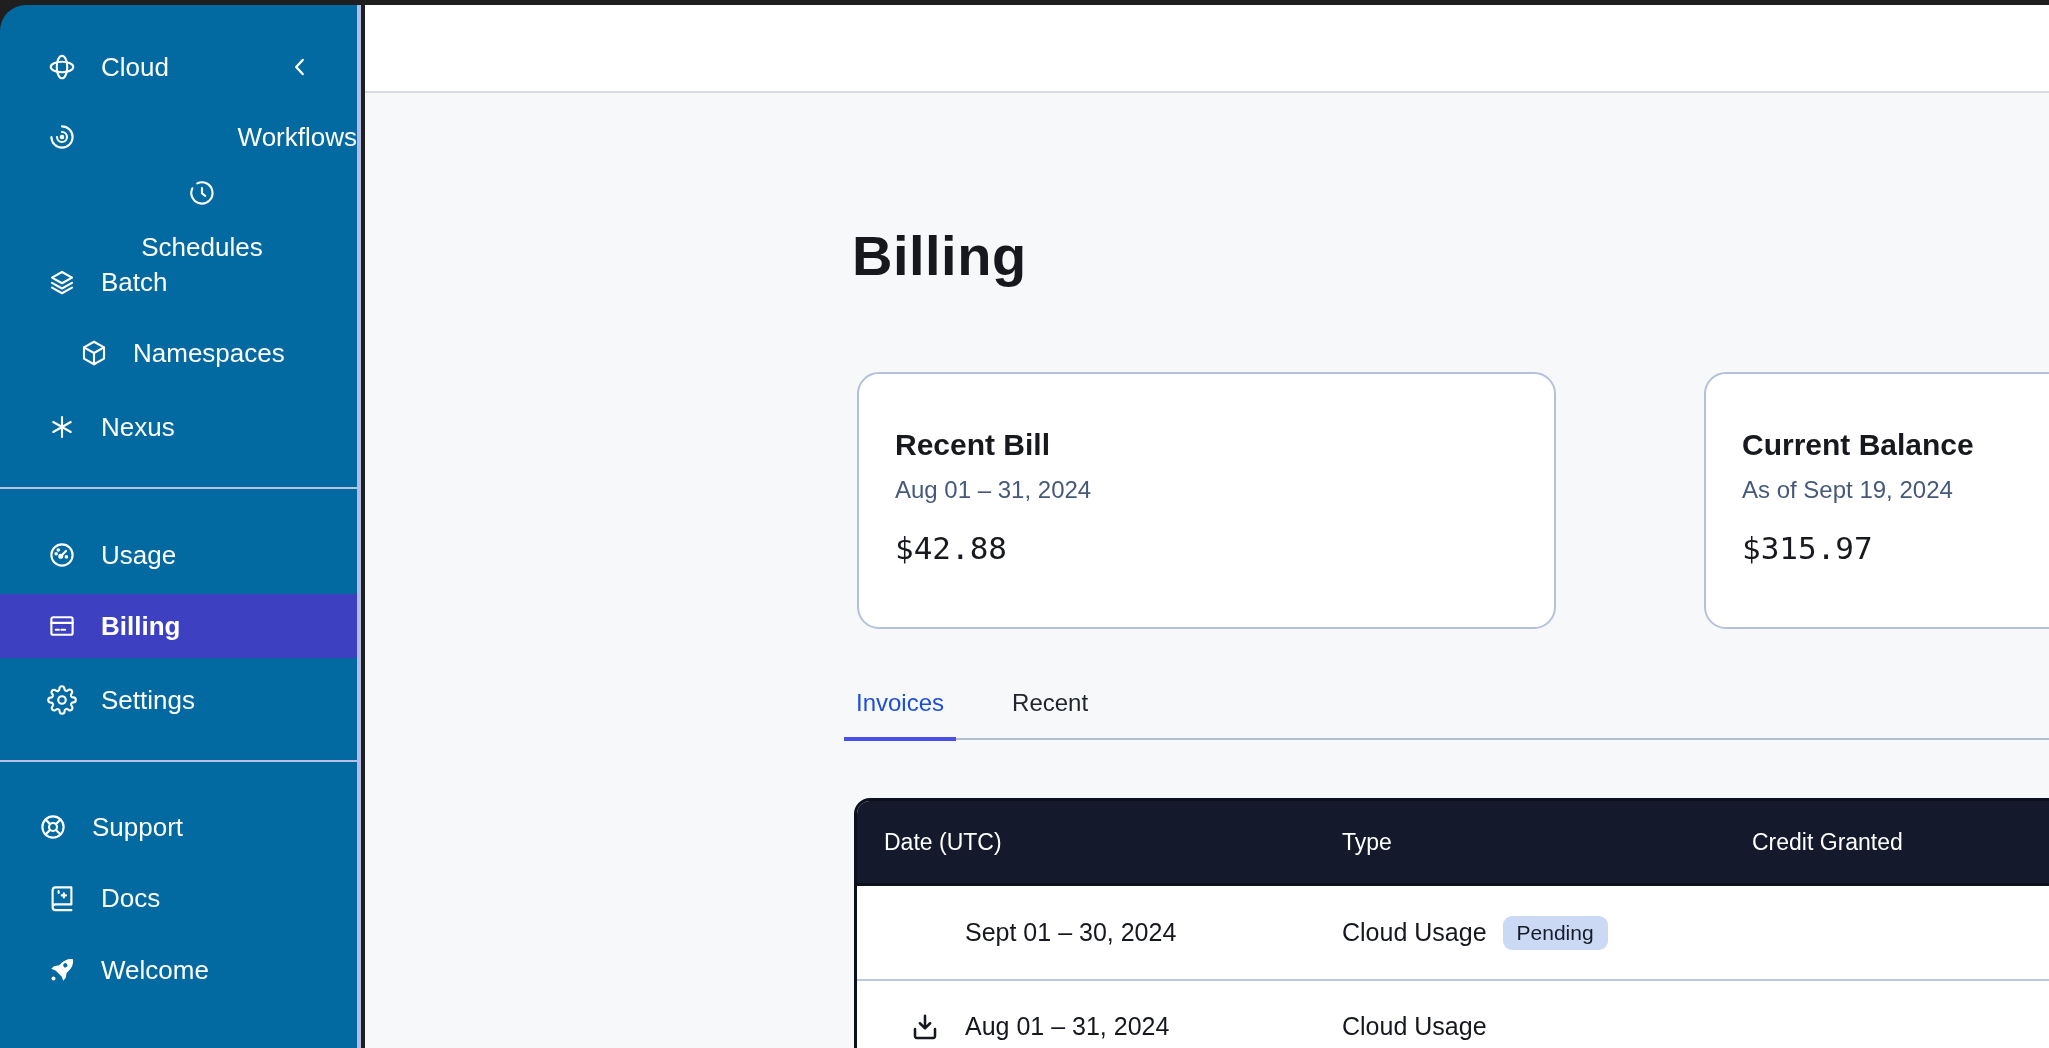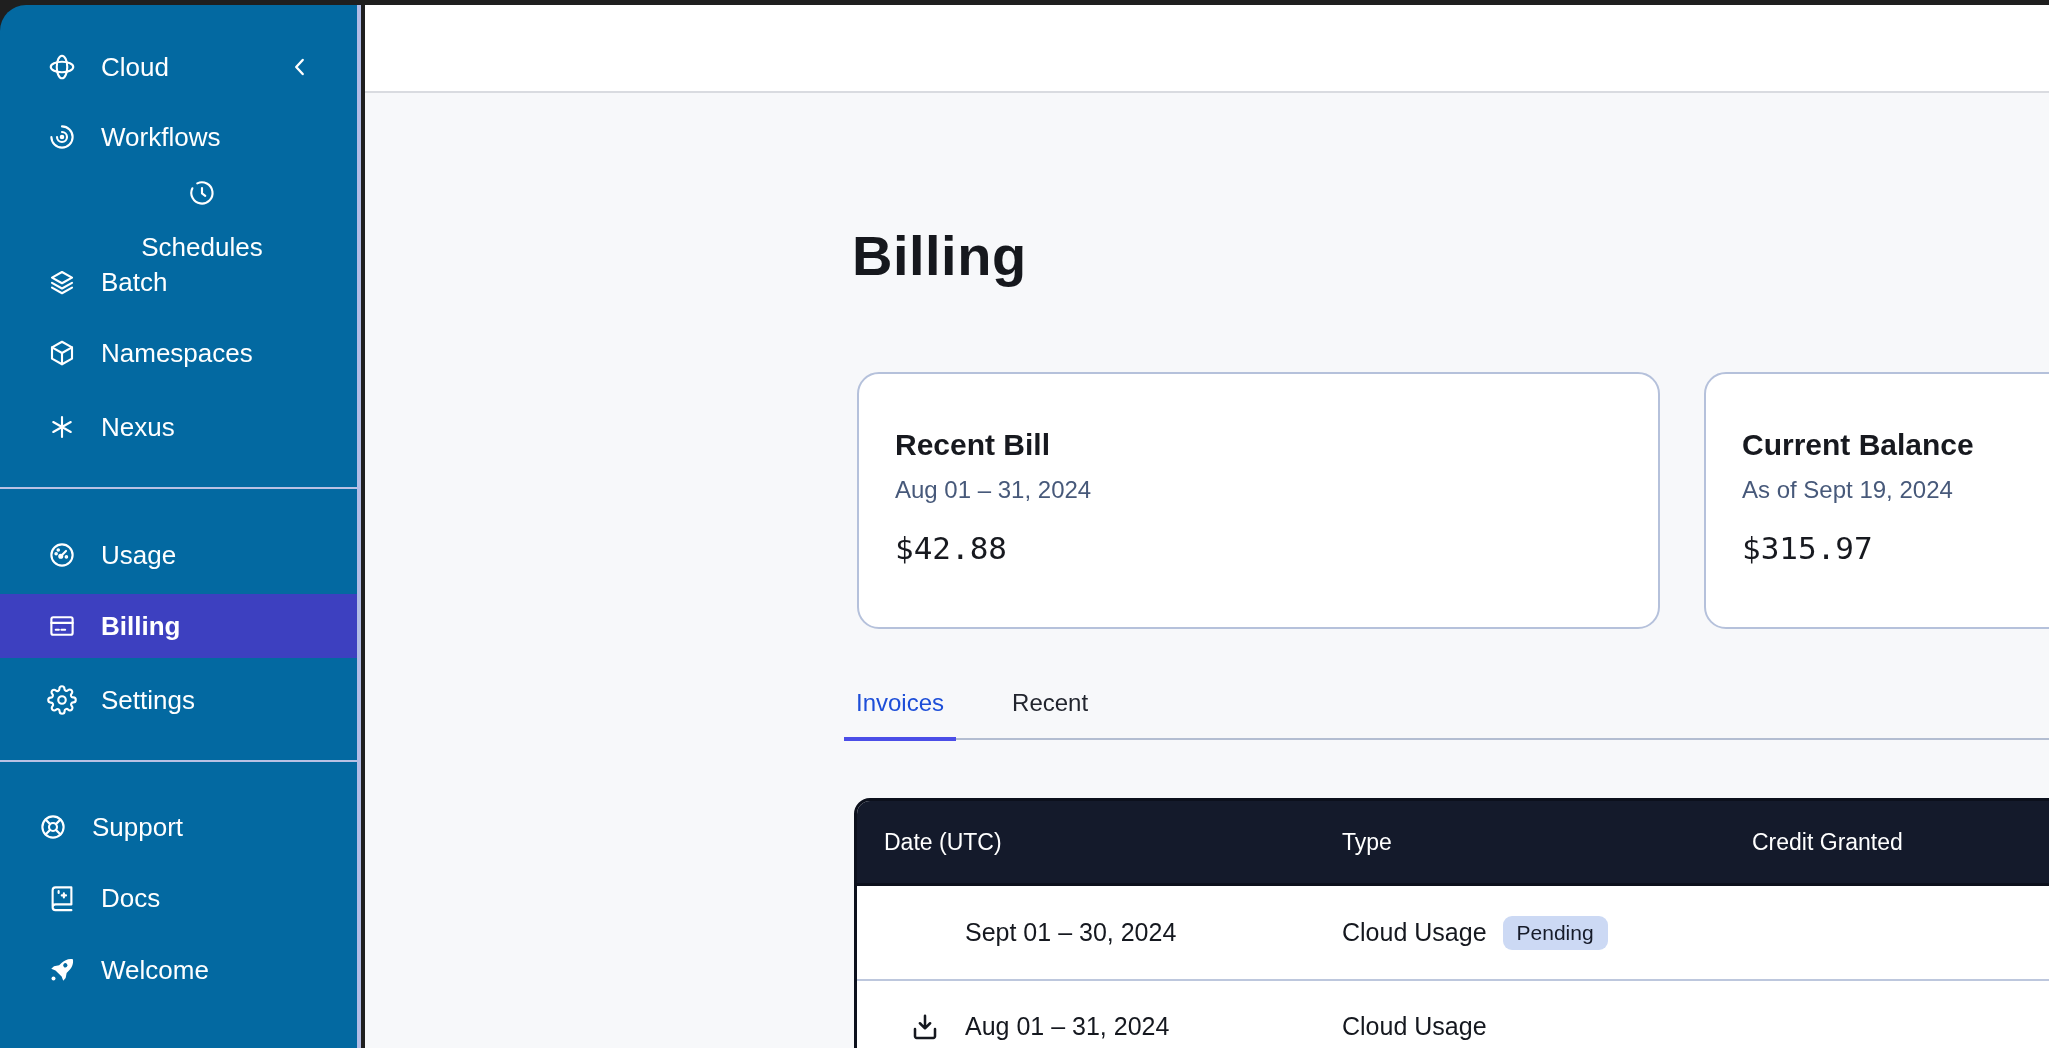--- a/index.html
+++ b/index.html
@@ -39,21 +39,21 @@
   .page-title {
     position:absolute; left:487px; top:218px;
     font-size:56px; font-weight:600; color:#16181d; letter-spacing:.5px;
   }
 
   
   .card {
     position:absolute; top:367px; height:257px; background:#fff;
     border:2px solid #b5c1db; border-radius:22px; padding:54px 36px 0 36px;
   }
-  .card.recent  { left:492px;  width:803px; }
+  .card.recent  { left:492px;  width:699px; }
   .card.balance { left:1339px; width:560px; }
   .card-title { font-size:30px; font-weight:600; color:#17191f; }
   .card-sub   { margin-top:14px; font-size:24px; color:#47597a; }
   .card-amount{ margin-top:26px; font-size:31px; color:#17191f;
     font-family:"DejaVu Sans Mono","Liberation Mono",monospace; }
 
   
   .tabs {
     position:absolute; left:479px; top:682px; right:0; height:53px;
     display:flex; gap:44px; border-bottom:2px solid #b3bdd1;
@@ -101,21 +101,21 @@
         <ellipse cx="12" cy="12" rx="4.2" ry="9"></ellipse>
     </svg>
     <span>Cloud</span>
     <span class="collapse-btn">
       <svg viewBox="0 0 24 24">
         <polyline points="14.5 5.5 8.5 12 14.5 18.5"></polyline>
       </svg>
     </span>
   </div>
 
-  <div class="nav-item" style="top:100px;">
+  <div class="nav-item" style="top:100px;justify-content:space-between;">
     <svg viewBox="0 0 24 24">
       <path d="M12 3.5a8.5 8.5 0 1 1-8.5 8.5"></path>
       <path d="M12 8a4 4 0 1 1-4 4"></path>
       <circle cx="12" cy="12" r="1" fill="#fff"></circle>
     </svg>
     <span>Workflows</span>
   </div>
 
   <div class="nav-item" style="top:173px;flex-direction:column;">
     <svg viewBox="0 0 24 24">
@@ -127,21 +127,21 @@
 
   <div class="nav-item" style="top:245px;">
     <svg viewBox="0 0 24 24">
       <path d="M4 8.5 12 4l8 4.5-8 4.5z"></path>
       <path d="M4 12.7l8 4.5 8-4.5"></path>
       <path d="M4 16.5l8 4.5 8-4.5"></path>
     </svg>
     <span>Batch</span>
   </div>
 
-  <div class="nav-item" style="top:316px;">
+  <div class="nav-item" style="top:316px;margin-left:32px;">
     <svg viewBox="0 0 24 24">
       <path d="M12 3l8 4.5v9L12 21l-8-4.5v-9z"></path>
       <path d="M12 12 4 7.5M12 12l8-4.5M12 12v9"></path>
     </svg>
     <span>Namespaces</span>
   </div>
 
   <div class="nav-item" style="top:390px;">
     <svg viewBox="0 0 24 24">
       <path d="M12 4v16M5 8l14 8M19 8 5 16"></path>

